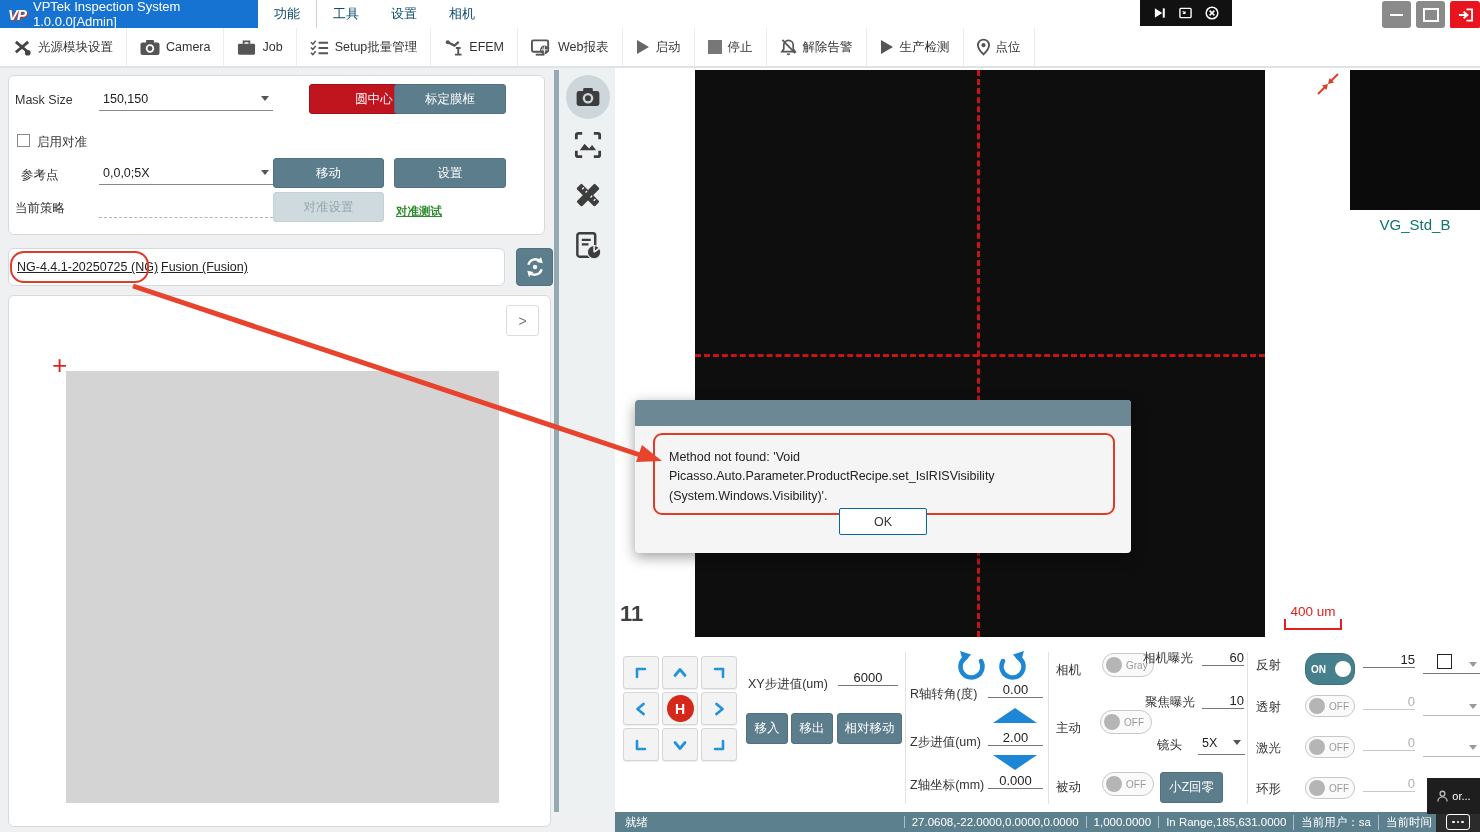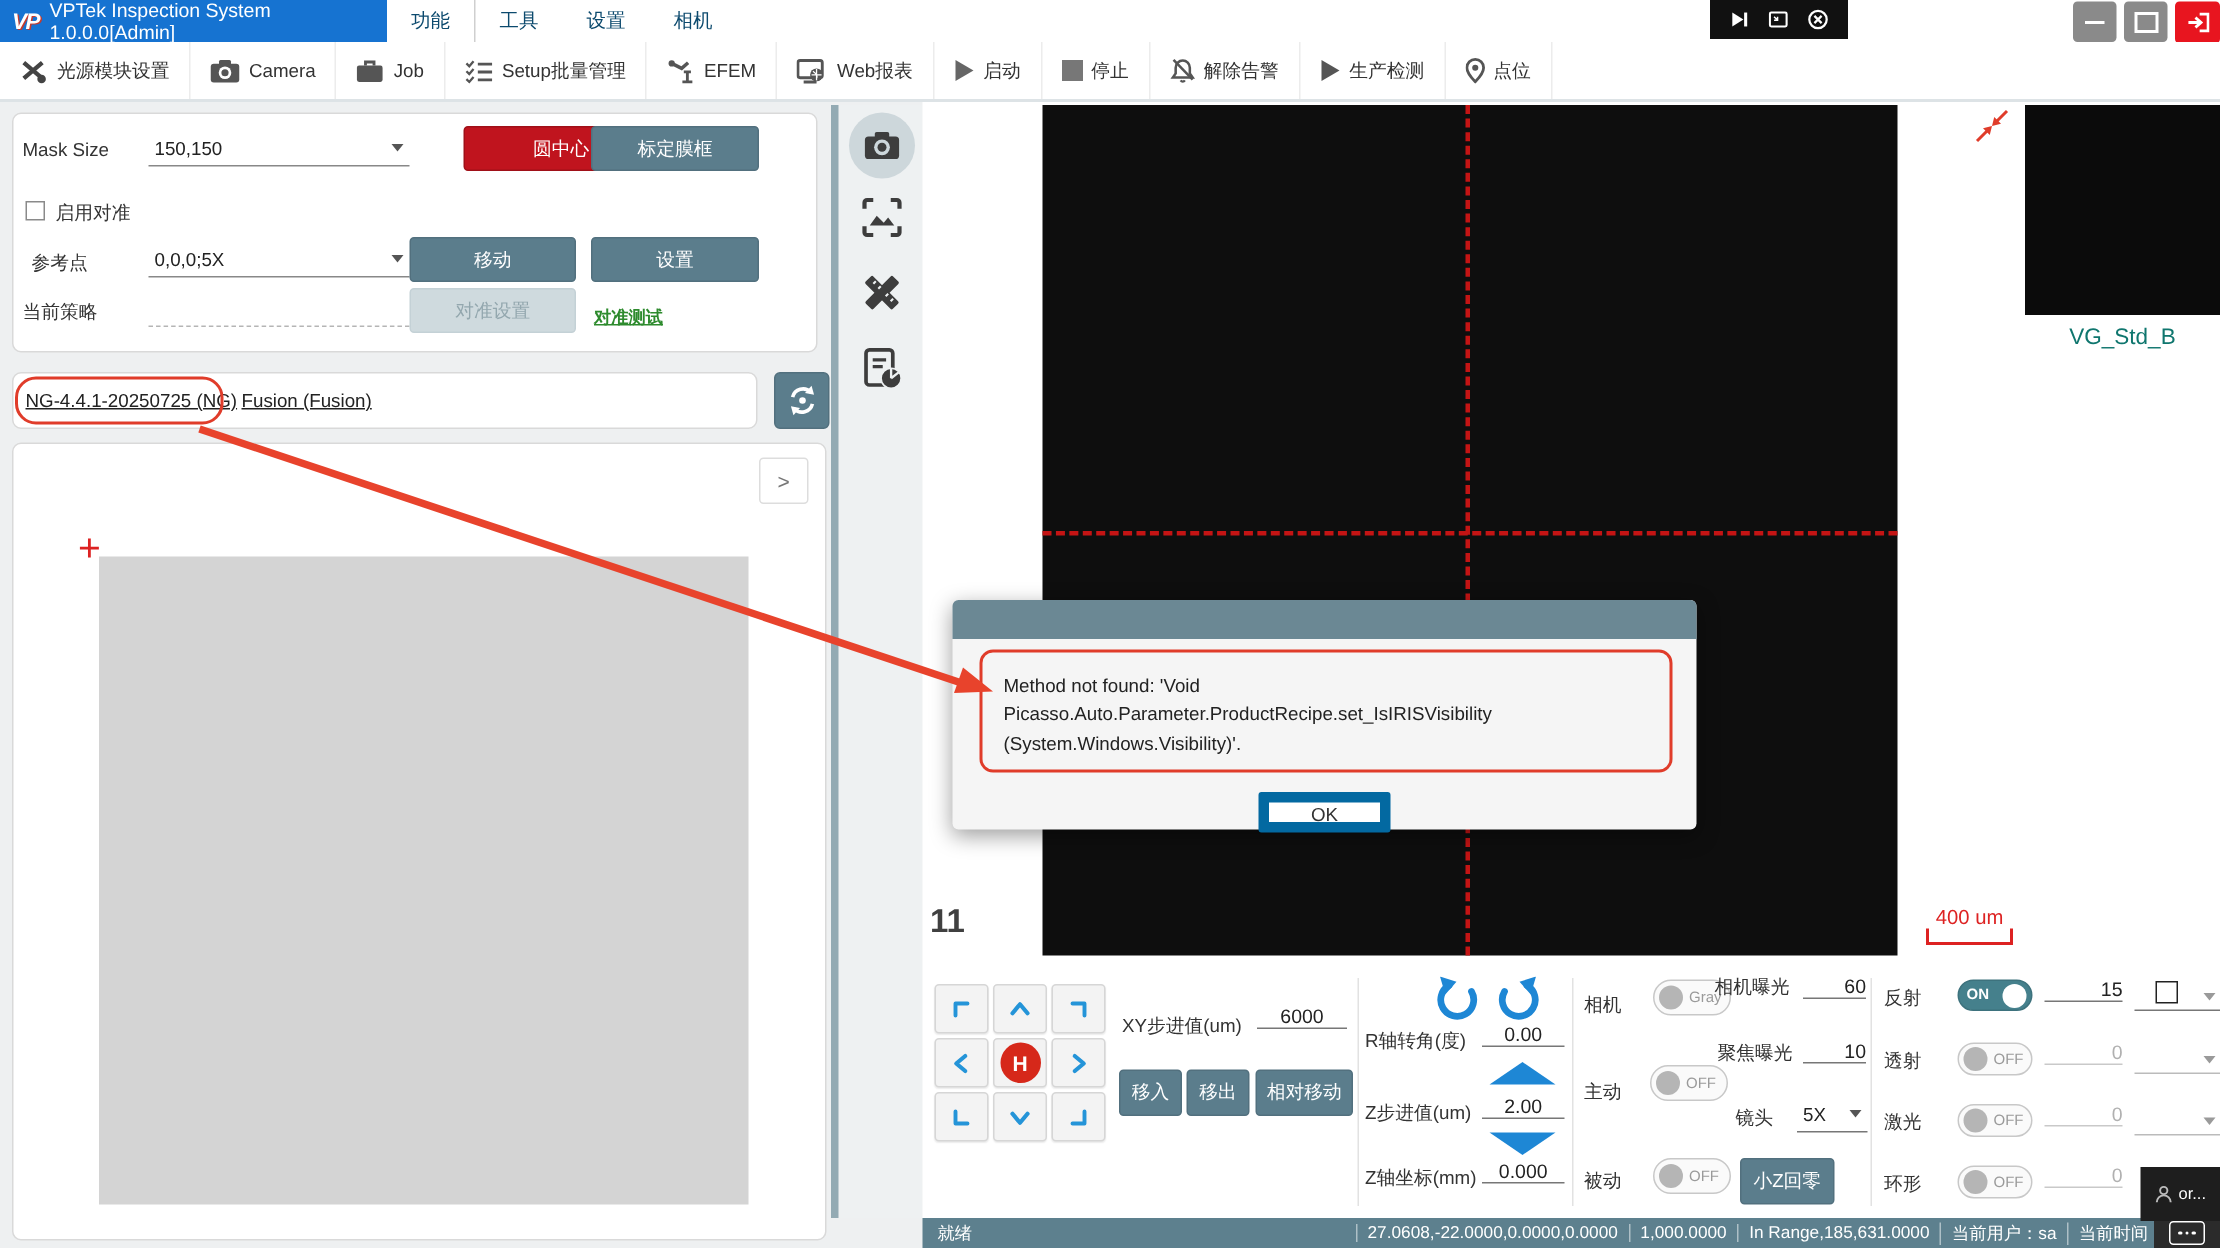--- a/index.html
+++ b/index.html
@@ -36,21 +36,21 @@
   .greenlink{color:#2e8b2e;text-decoration:underline;font-size:11.5px;font-weight:bold;}
   
   .dashv{border-left:3px dashed #c41414;width:0;}
   .dashh{border-top:3px dashed #c41414;height:0;}
   .redoval{border:2.5px solid #e03c2a;border-radius:14px;pointer-events:none;}
   
   .dialog{left:635px;top:400px;width:496px;height:153px;background:#f5f5f5;border-radius:4px;box-shadow:0 4px 14px rgba(0,0,0,.38);z-index:6;}
   .dialog .dtitle{position:absolute;left:0;top:0;width:100%;height:26px;background:#6b8894;border-radius:4px 4px 0 0;}
   .dialog .redbox{position:absolute;left:18px;top:33px;width:458px;height:78px;border:2.5px solid #e03c2a;border-radius:9px;}
   .dialog .msg{position:absolute;left:14px;top:13px;right:8px;font-size:12.5px;color:#222;line-height:1.55;}
-  .dialog .okbtn{position:absolute;left:204px;top:128px;width:88px;height:27px;background:#fff;border:7px solid #0369a1;border-radius:2px;font-size:12.5px;color:#333;}
+  .dialog .okbtn{position:absolute;left:204px;top:108px;width:88px;height:27px;background:#fff;border:1px solid #0369a1;border-radius:2px;font-size:12.5px;color:#333;}
   
   .padbtn{width:36px;height:33px;background:#f3f3f3;border:1px solid #d6d6d6;border-radius:3px;display:flex;align-items:center;justify-content:center;box-shadow:0 1px 1px rgba(0,0,0,.08);}
   .hbtn{width:27px;height:27px;border-radius:50%;background:#d6281a;color:#fff;font-weight:bold;font-size:14px;display:flex;align-items:center;justify-content:center;}
   .numfld{border-bottom:1.5px solid #777;text-align:center;font-size:13px;color:#222;}
   .numfld.gray{color:#b0b0b0;border-bottom-color:#c9c9c9;}
   .lbl{font-size:12.5px;color:#333;white-space:nowrap;}
   .vsep{width:1px;background:#e2e2e2;}
   .toggle{width:52px;height:24px;border:1.5px solid #c8c8c8;border-radius:13px;background:#fafafa;display:flex;align-items:center;gap:4px;padding:0 3px;box-sizing:border-box;}
   .toggle .knob{width:16px;height:16px;border-radius:50%;background:#b5b5b5;flex:none;}
   .toggle .tlabel{font-size:10px;color:#9a9a9a;white-space:nowrap;}
@@ -403,21 +403,21 @@
 
 <div class="a toggle" style="left:1102px;top:772px;">
   <span class="knob"></span>
   <span class="tlabel">OFF</span>
 </div>
 <div class="a btn-slate" style="left:1160px;top:772px;width:63px;height:31px;">小Z回零</div>
 
 <div class="a vsep" style="left:1247px;top:652px;height:152px;"></div>
 
 <span class="a lbl" style="left:1256px;top:657px;">反射</span>
-<div class="a toggle on" style="left:1305px;top:653px;width:50px;height:21px;">
+<div class="a toggle on" style="left:1305px;top:653px;width:50px;height:32px;">
   <span class="tlabel">ON</span>
   <span class="knob"></span>
 </div>
 <div class="a numfld" style="left:1363px;top:652px;width:52px;text-align:right;">15</div>
 <div class="a" style="left:1423px;top:652px;width:57px;border-bottom:1.5px solid #777;height:22px;">
   <span class="a cbx" style="left:14px;top:2px;width:15px;height:15px;border-color:#222;"></span>
   <span class="a caret gray" style="left:46px;top:6px;"></span>
 </div>
 
 <span class="a lbl" style="left:1256px;top:699px;">透射</span>

